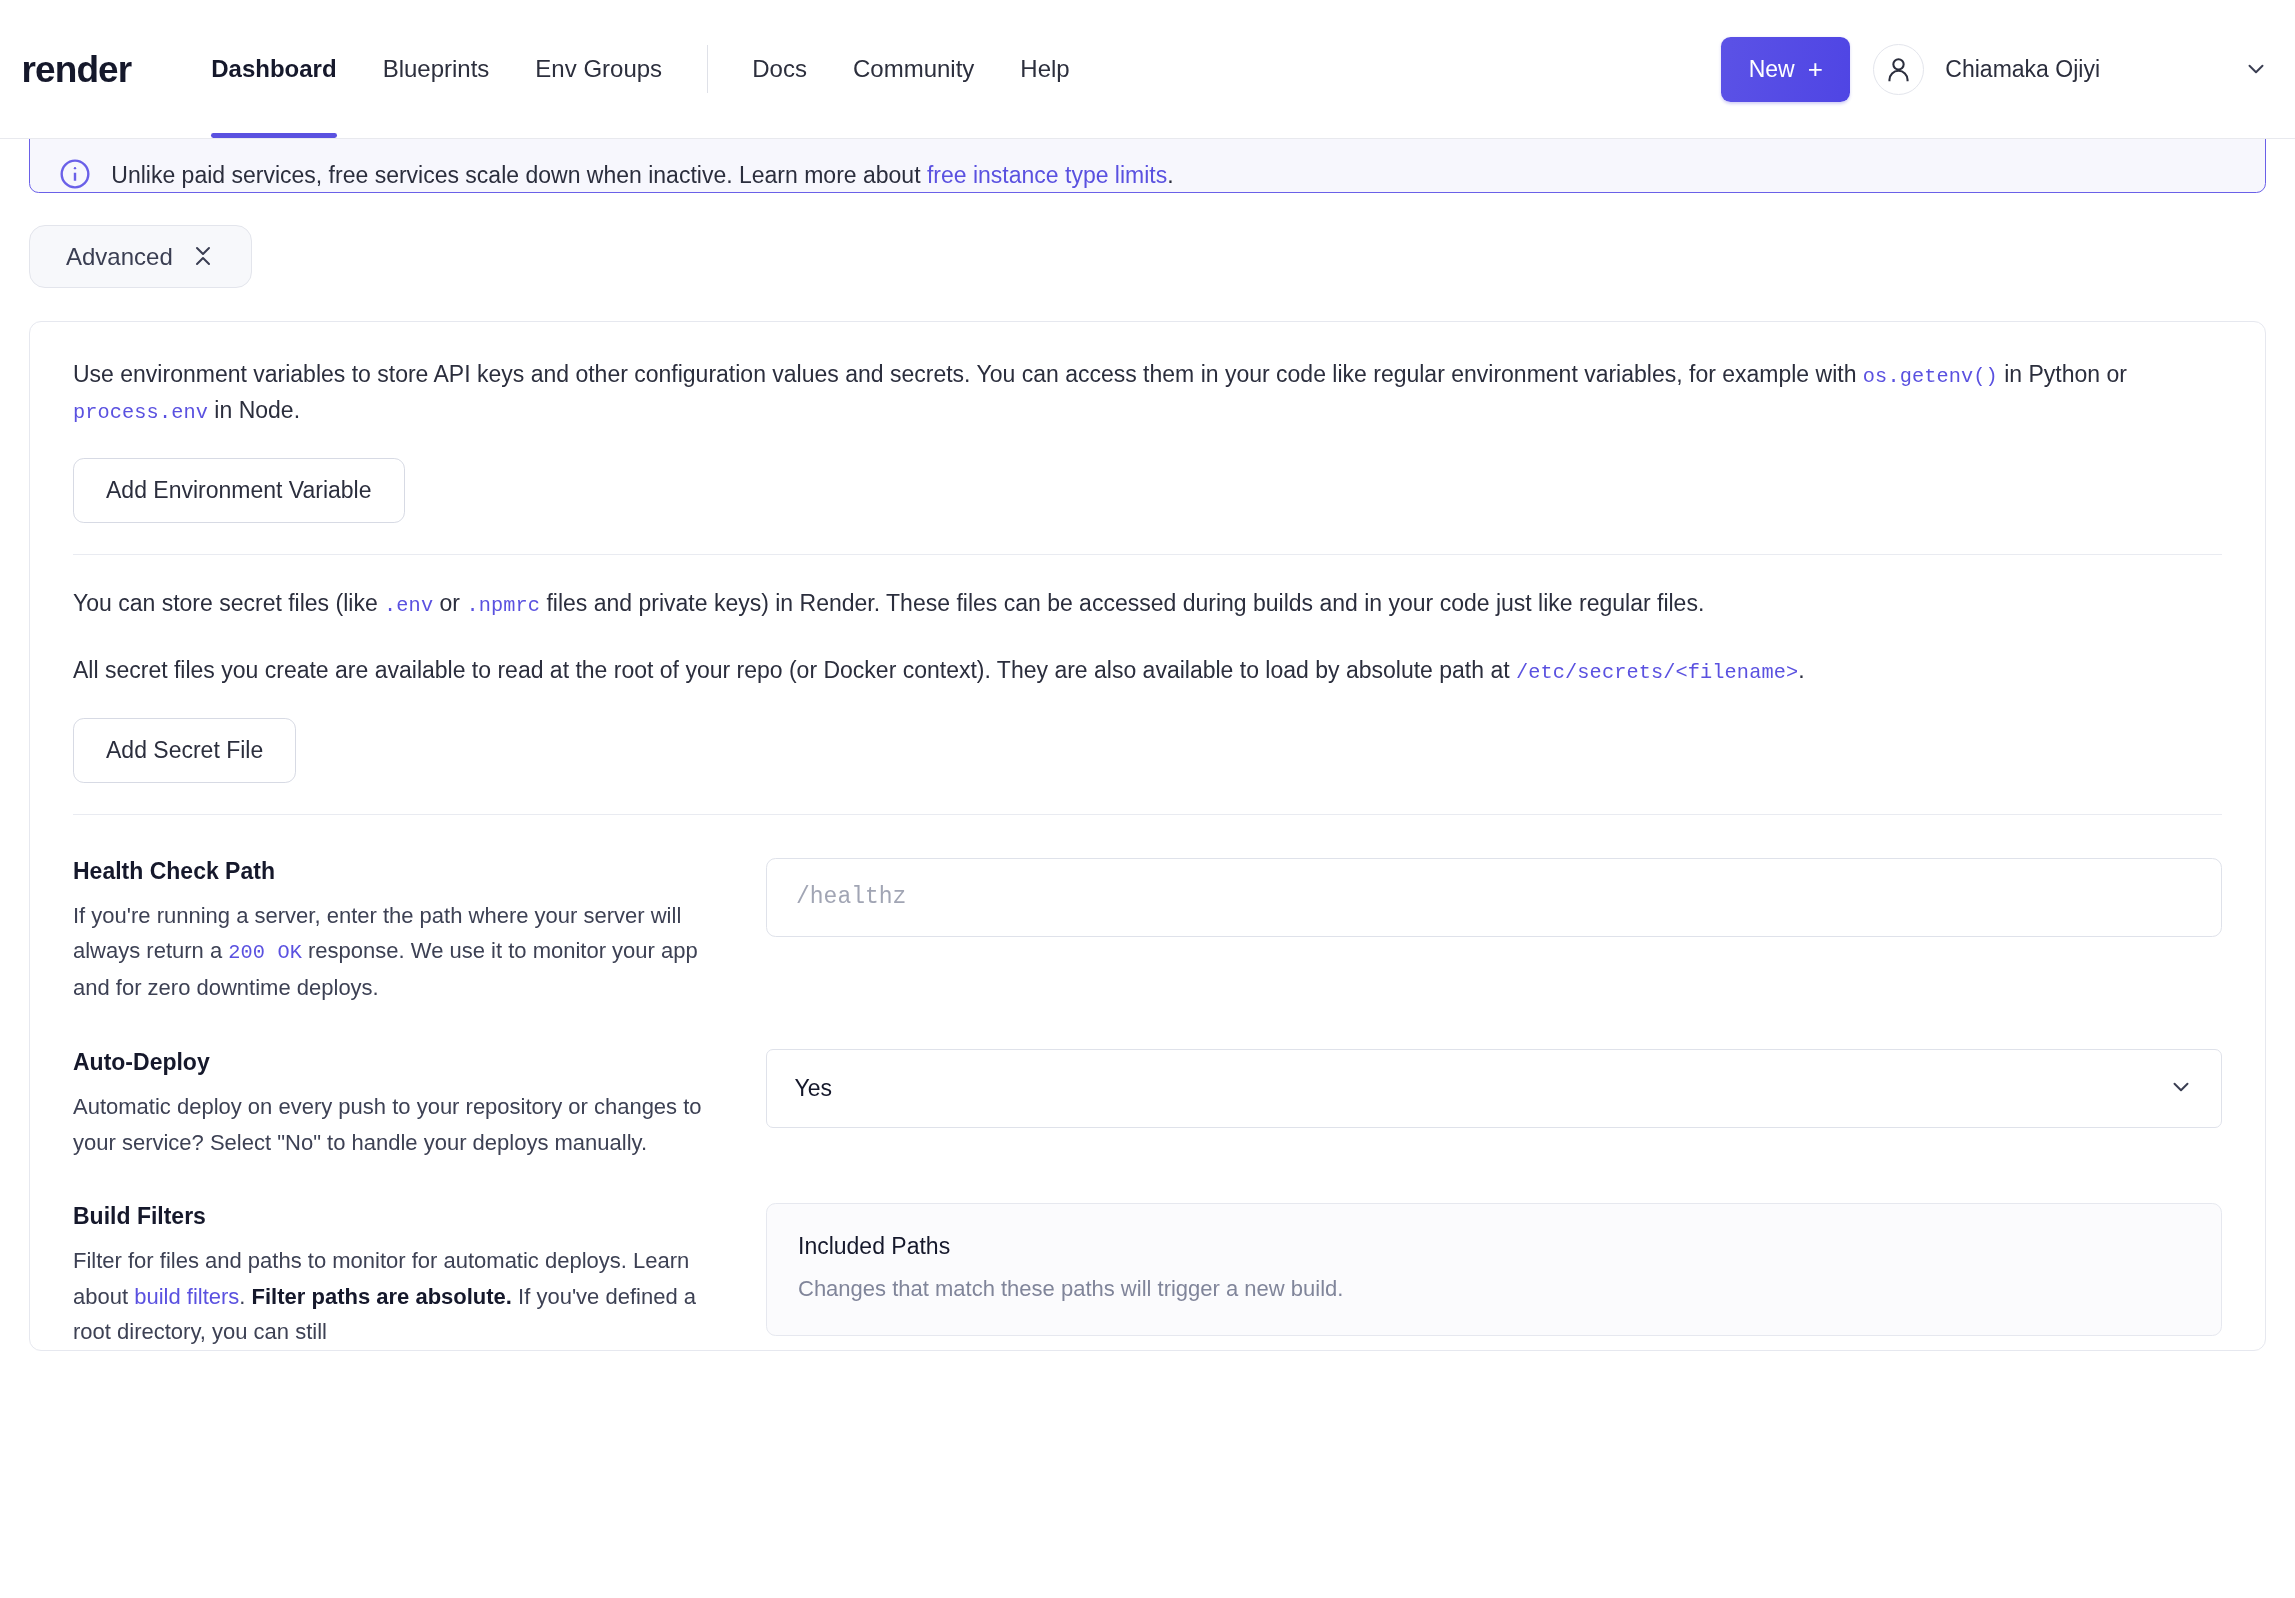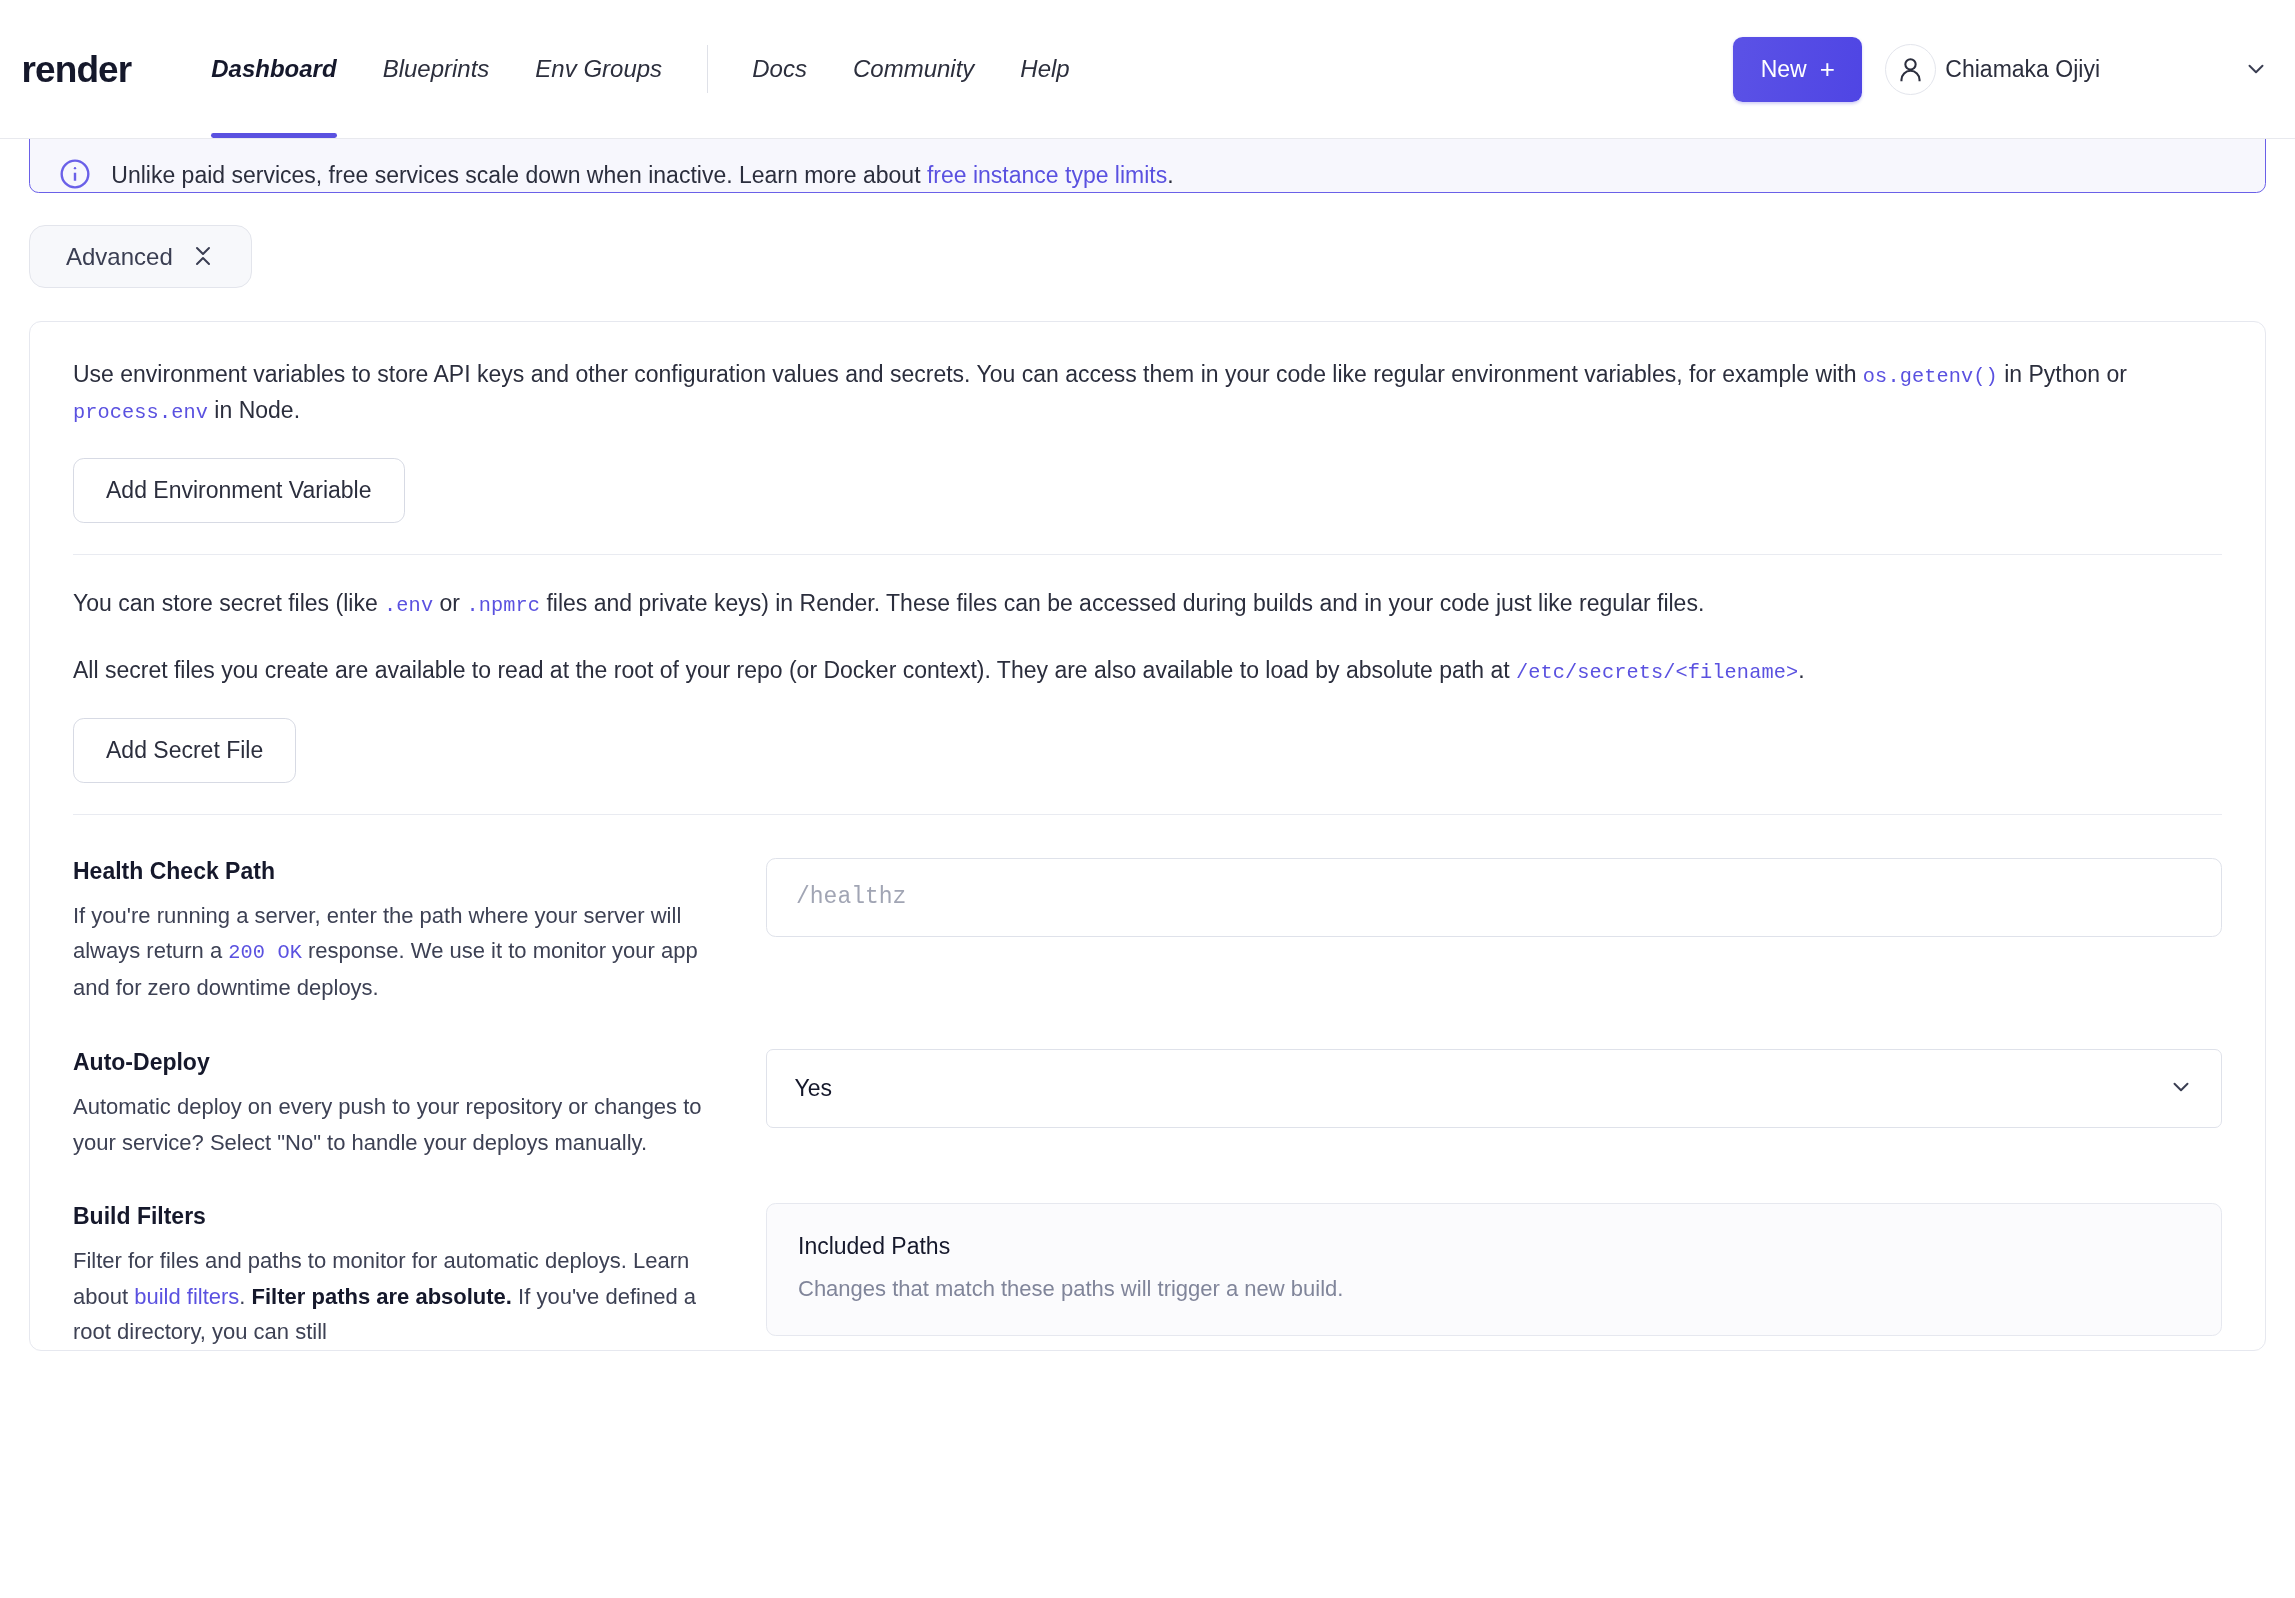--- a/index.html
+++ b/index.html
@@ -33,21 +33,20 @@
   .nav-links { display: flex; align-items: center; height: 100%; }
   .nav-link {
     font-size: 24px;
     color: #2c2f3d;
     padding: 0 23px;
     height: 100%;
     display: flex;
     align-items: center;
     position: relative;
     white-space: nowrap;
-    font-style: italic;
   }
   .nav-link.active { font-weight: 700; color: #15182b; }
   .nav-link.active::after {
     content: "";
     position: absolute;
     left: 23px; right: 23px;
     bottom: 0;
     height: 5.4px;
     background: #5a51e0;
     border-radius: 2.4px;
@@ -87,21 +86,21 @@
   .avatar {
     width: 51px; height: 51px;
     border-radius: 50%;
     border: 1.2px solid #e3e5ec;
     display: flex; align-items: center; justify-content: center;
     background: #fff;
   }
   .user-name {
     font-size: 23px;
     color: #2b2e3d;
-    margin-left: 9px;
+    margin-left: 21px;
     white-space: nowrap;
   }
   .user-caret { margin-left: 143px; display: flex; align-items: center; }
 
   
   .page {
     position: relative;
     padding: 0 29px;
   }
 

